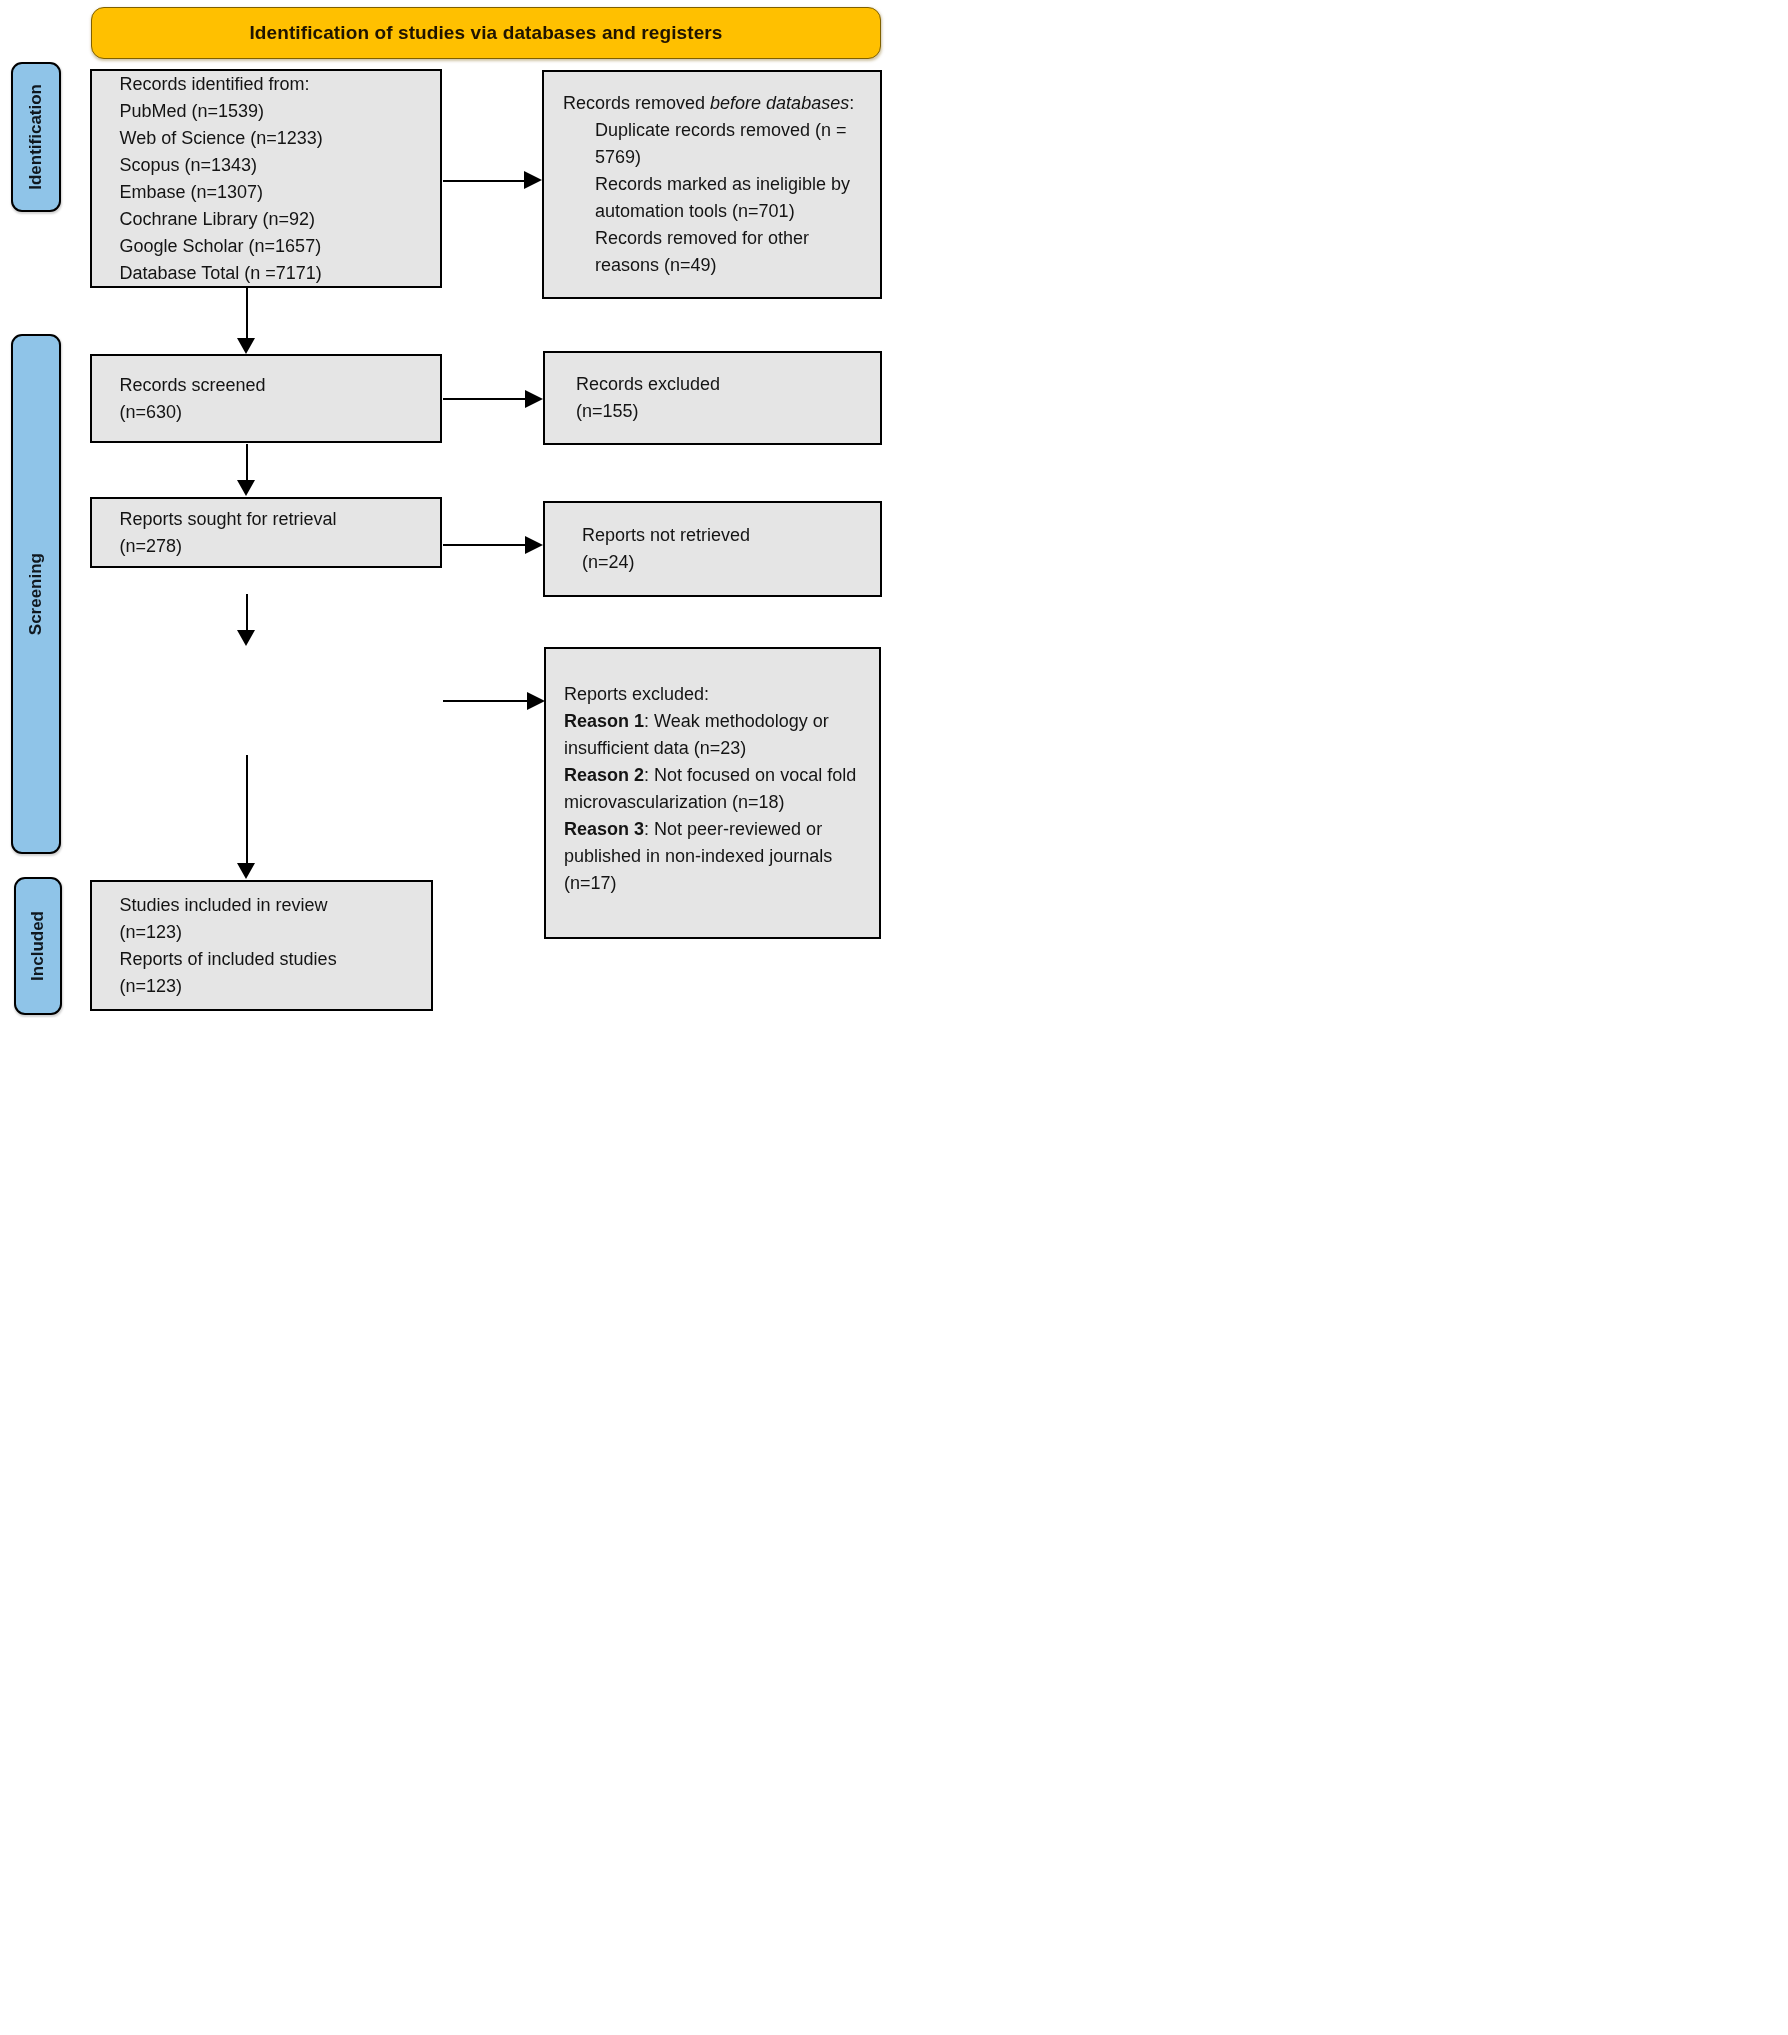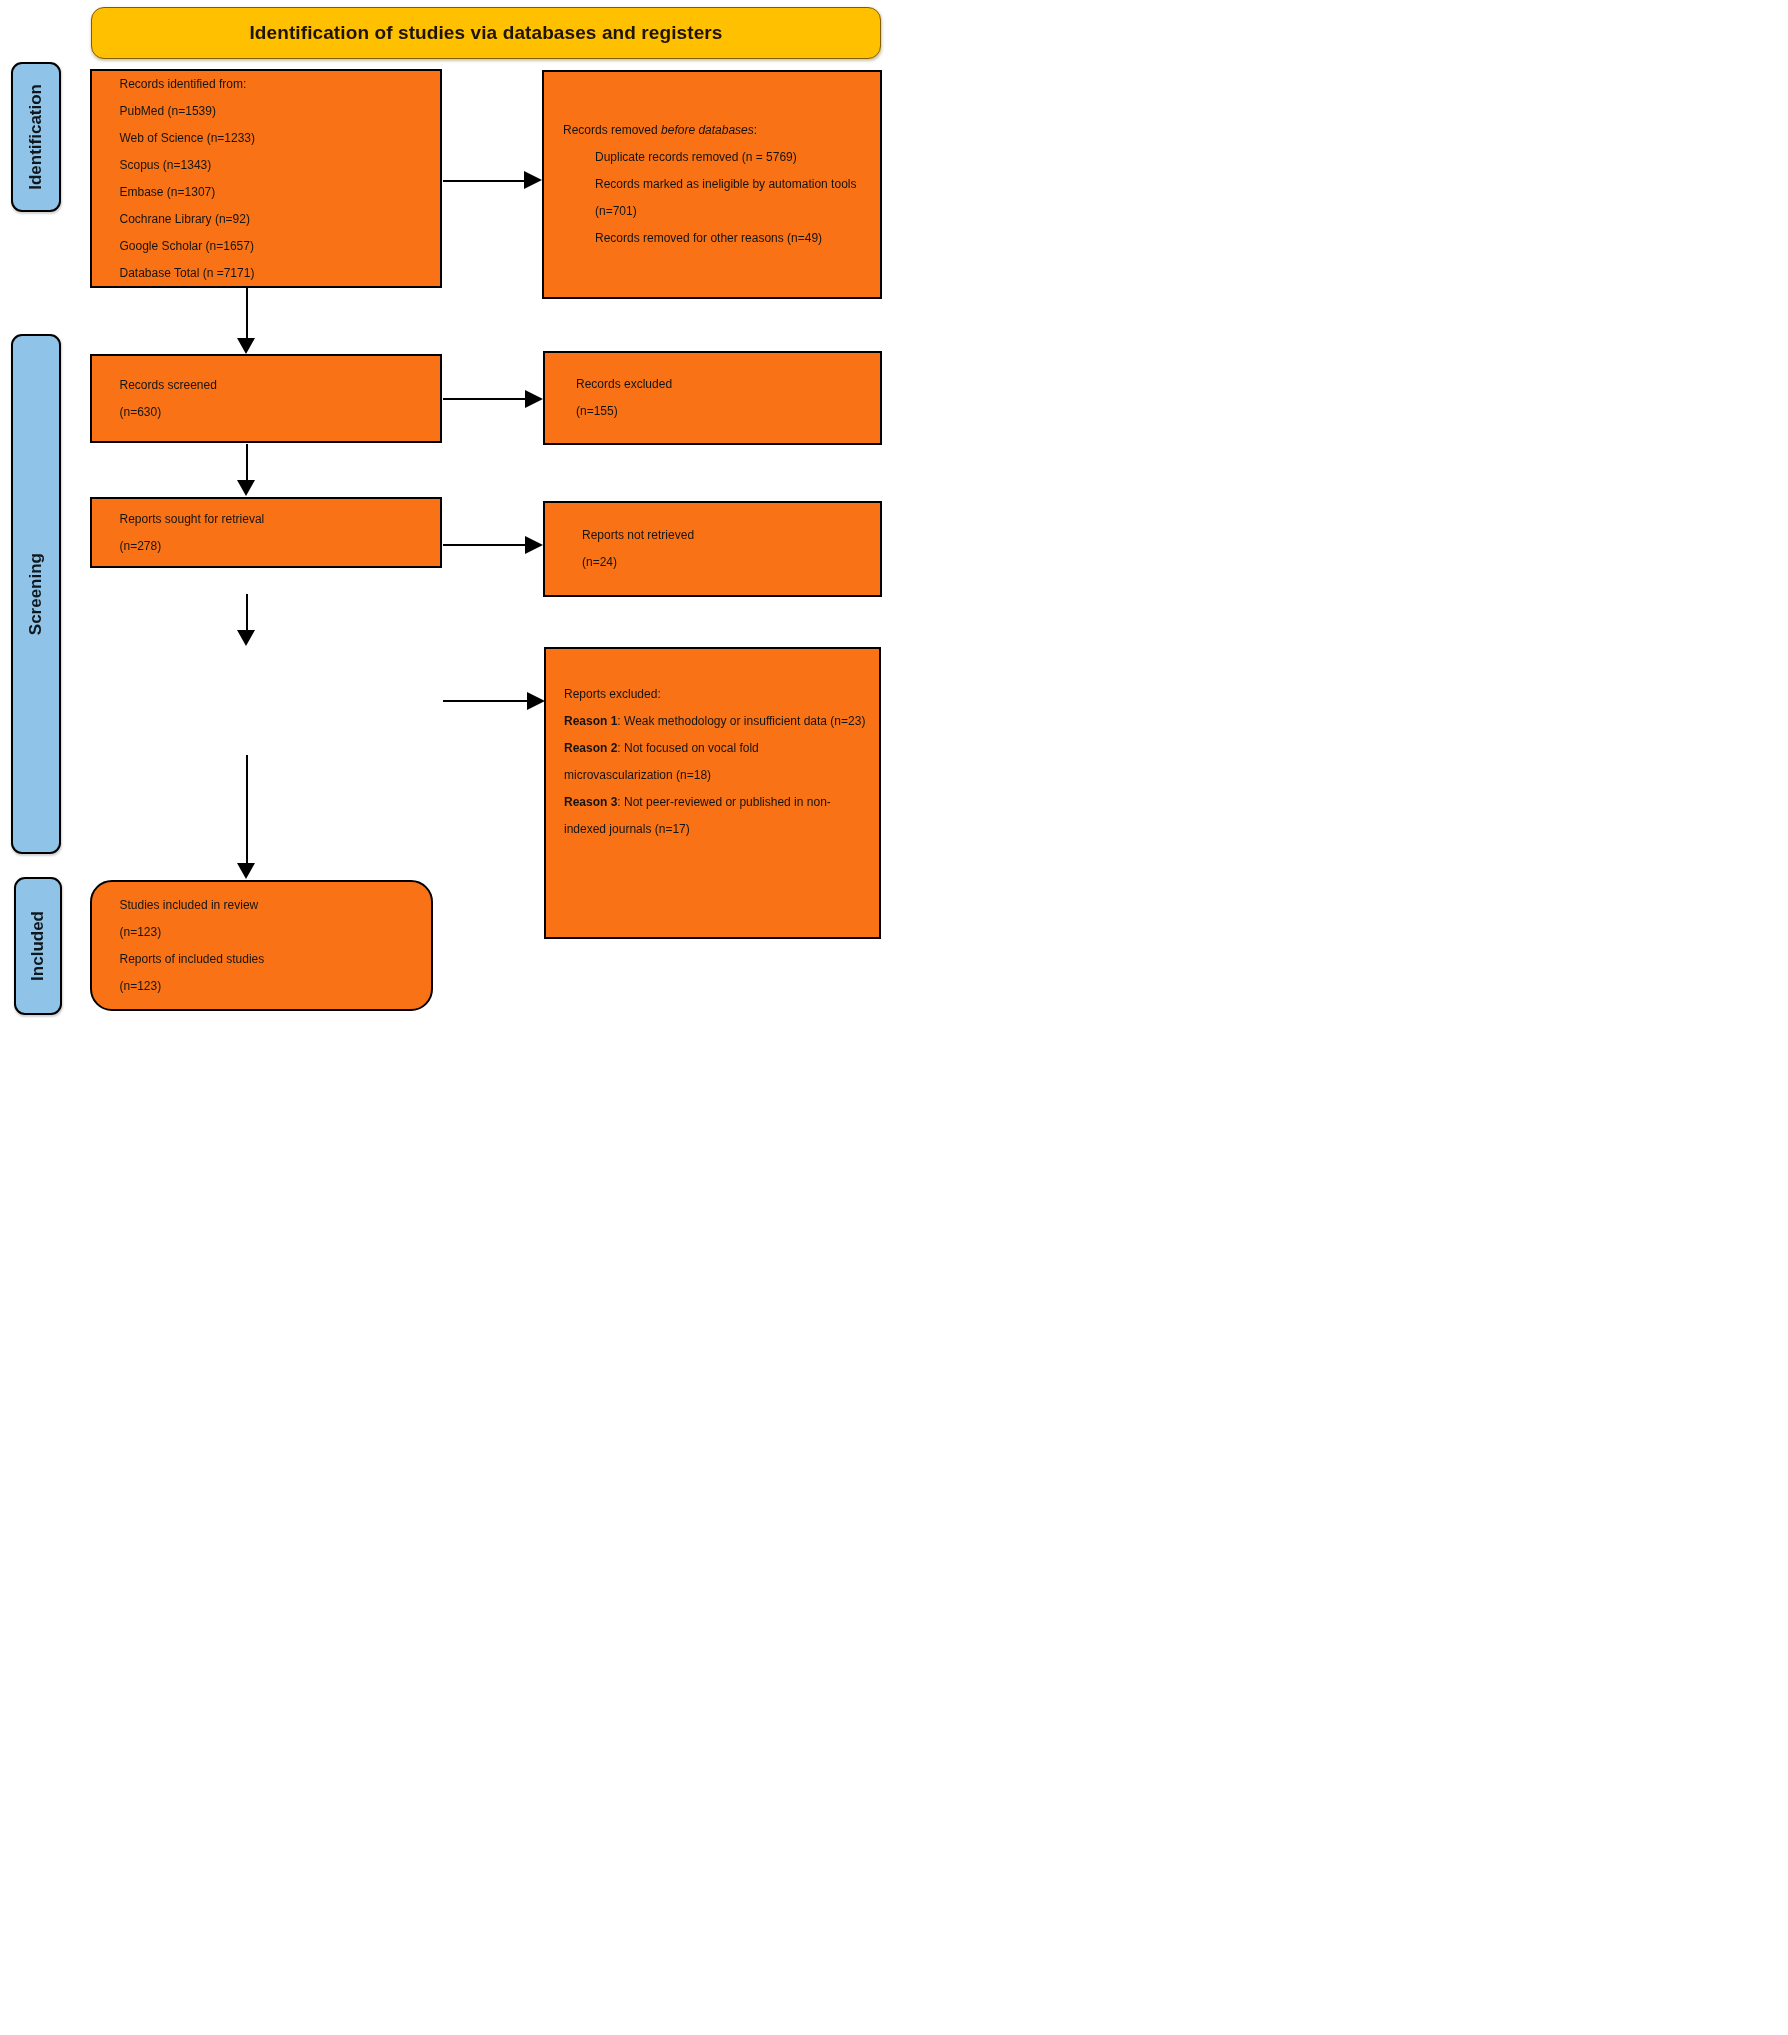--- a/index.html
+++ b/index.html
@@ -39,35 +39,35 @@
     transform:rotate(180deg);
     font-size:17px;font-weight:bold;color:#10181f;
     white-space:nowrap;
   }
   .stage-identification{left:11px;top:62px;width:50px;height:150px;}
   .stage-screening{left:11px;top:334px;width:50px;height:520px;}
   .stage-included{left:13.8px;top:877px;width:48px;height:138px;}
   
   .fbox{
     position:absolute;
-    background:#f97316;
+    background:#e5e5e5;
     border:2.1px solid var(--box-border,#000);
     box-sizing:border-box;
     display:flex;flex-direction:column;justify-content:center;
-    font-size:12px;line-height:27px;
+    font-size:18px;line-height:27px;
   }
   .box-identified{left:90px;top:69px;width:352px;height:219px;padding-left:27.5px;}
   .box-removed{left:542px;top:70px;width:340px;height:229px;padding-left:19px;padding-right:12.4px;}
   .box-screened{left:90px;top:354px;width:352px;height:89px;padding-left:27.5px;}
   .box-excluded{left:543px;top:351px;width:339px;height:94px;padding-left:31px;}
   .box-sought{left:90px;top:497px;width:352px;height:71px;padding-left:27.5px;}
   .box-not-retrieved{left:543px;top:501px;width:339px;height:96px;padding-left:37px;}
   .box-assessed{left:90px;top:647px;width:352px;height:108px;padding-left:27.5px;}
   .box-reports-excluded{left:544px;top:647px;width:337px;height:292px;padding:32px 9.6px 0 18px;justify-content:flex-start;}
-  .box-included{left:90px;top:880px;width:343px;height:131px;padding-left:27.5px;border-radius:22px;}
+  .box-included{left:90px;top:880px;width:343px;height:131px;padding-left:27.5px;}
   .sub-item{margin-left:32px;}
   .italic{font-style:italic;}
   b{font-weight:bold;}
   
   .hline{position:absolute;height:2.1px;background:#000;}
   .vline{position:absolute;width:2.1px;background:#000;}
   .head-right{position:absolute;width:0;height:0;border-top:9px solid transparent;border-bottom:9px solid transparent;border-left:18px solid #000;}
   .head-down{position:absolute;width:0;height:0;border-left:9px solid transparent;border-right:9px solid transparent;border-top:16.5px solid #000;}
 </style>
 </head>

